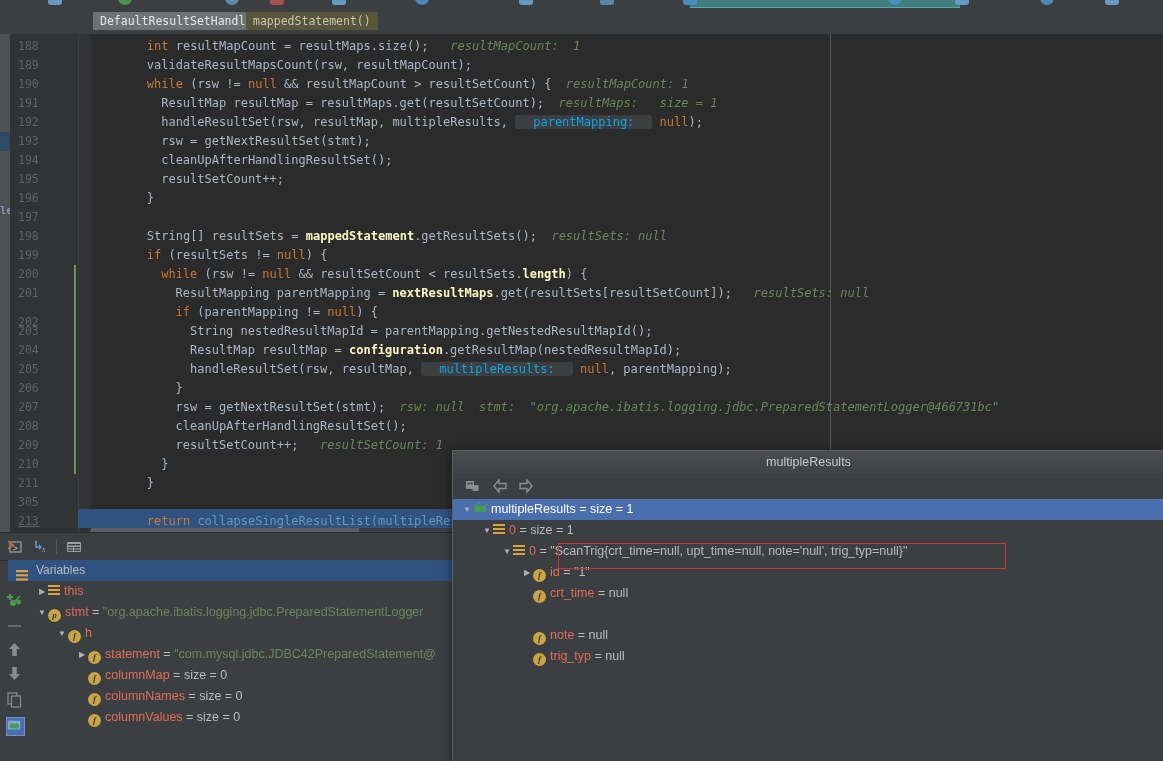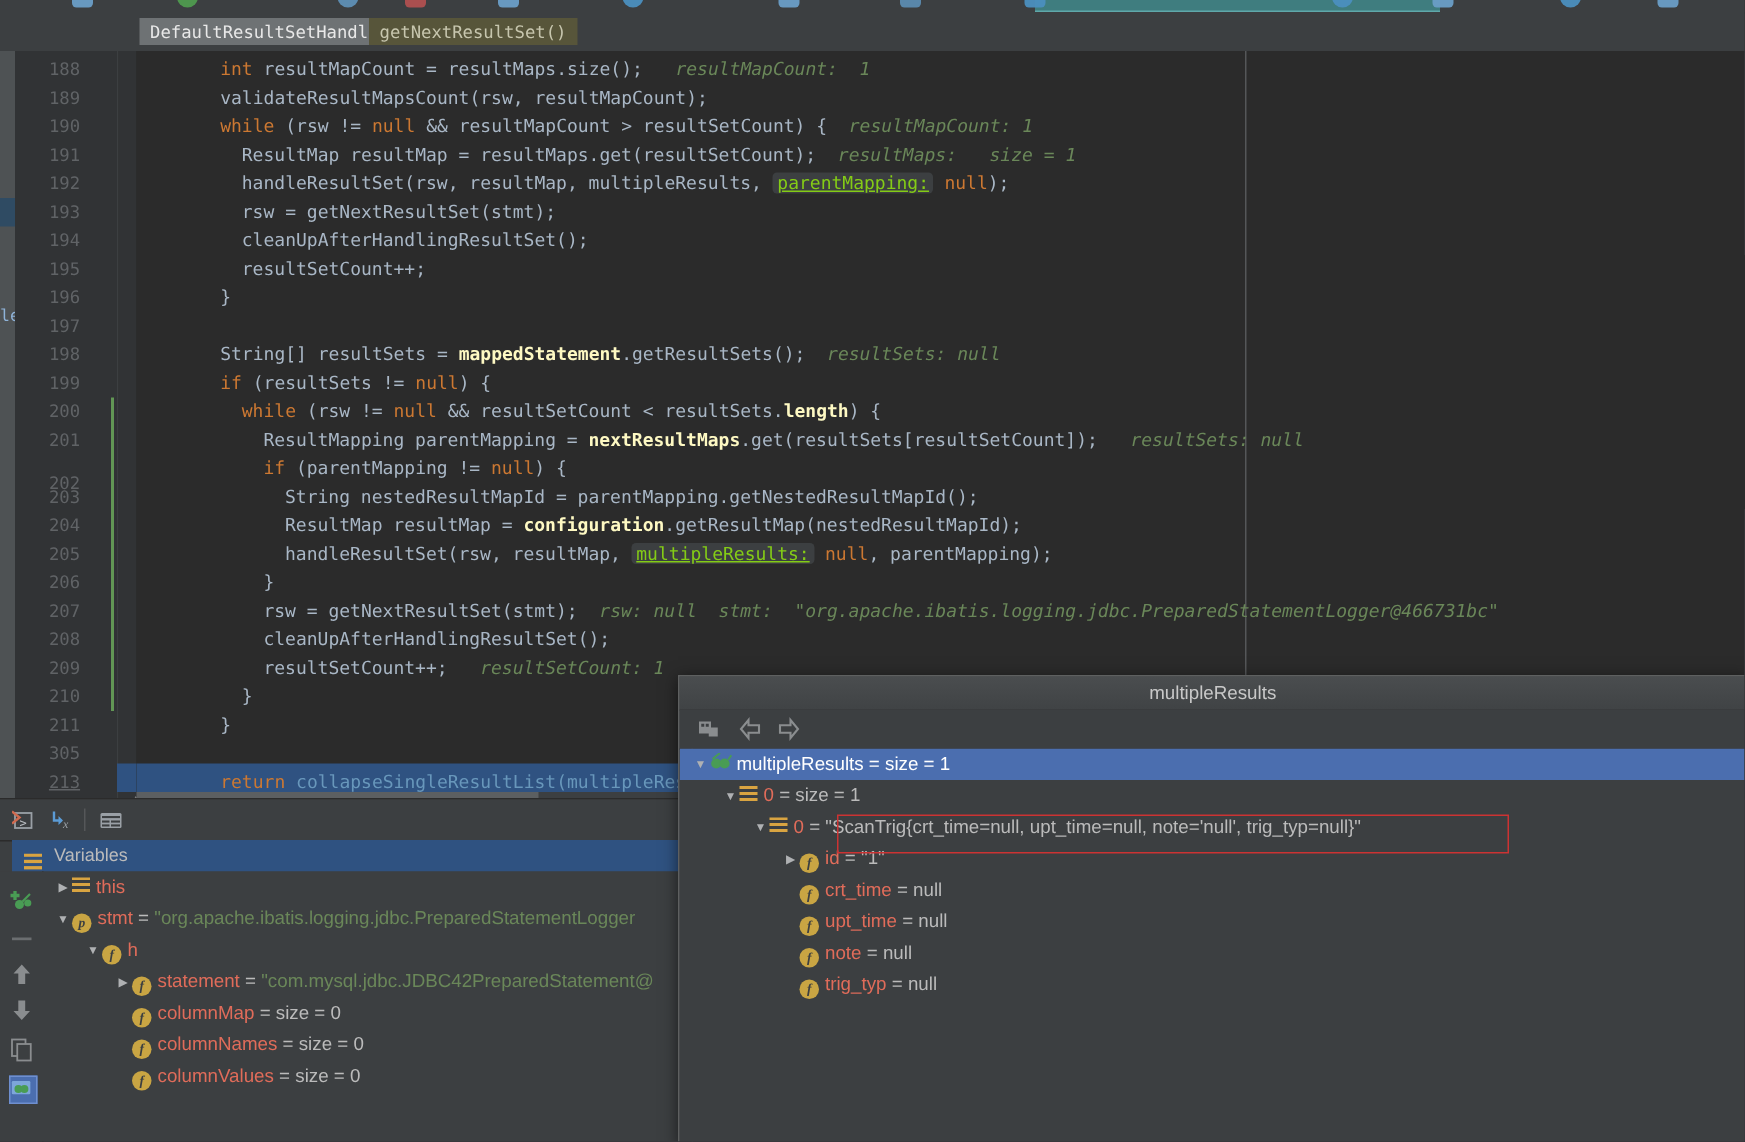--- a/index.html
+++ b/index.html
@@ -96,21 +96,21 @@
     position: absolute;
     left: 10px; top: 0;
     width: 68px; height: 498px;
     background: #313335;
     border-right: 1px solid #3c3f41;
   }
   .lnum {
     position: absolute;
     right: 10px;
     width: 50px;
-    text-align: center;
+    text-align: left;
     font-family: "DejaVu Sans Mono", monospace;
     font-size: 11.5px;
     color: #606366;
     line-height: 19px;
     height: 19px;
   }
   .change-marker {
     position: absolute;
     left: 74px;
     width: 2px;
@@ -150,25 +150,24 @@
     position: absolute;
     left: 78px; top: 475px;
     width: 13px; height: 19px;
     background: #2f5281;
   }
   .kw    { color: #cc7832; }
   .num   { color: #6897bb; }
   .fld   { color: #fef9c3; font-weight: bold; }
   .hint  { color: #6a8759; font-style: italic; }
   .pmtag {
-    color: #84cc16;
+    color: #0ea5e9;
     background: #3c3f41;
     border-radius: 3px;
-    padding: 0 3px;
-    text-decoration: underline;
+    padding: 0 18px;
   }
   .yellowhl { color: #ffc66d; font-style: italic; }
   .caret-col {
     position: absolute;
     left: 739px; top: 0;
     width: 1px; height: 475px;
     background: #555759;
   }
 
   
@@ -397,21 +396,21 @@
     <div class="tb-ico" style="left:600px;background:#5b8bb0;"></div>
     <div class="tb-ico" style="left:683px;background:#4b8fbf;"></div>
     <div class="tb-ico" style="left:888px;background:#4b8fbf;border-radius:50%;"></div>
     <div class="tb-ico" style="left:955px;background:#6a9ec7;"></div>
     <div class="tb-ico" style="left:1040px;background:#4b8fbf;border-radius:50%;"></div>
     <div class="tb-ico" style="left:1105px;background:#6a9ec7;"></div>
   </div>
 
   <div class="breadcrumb-bar">
     <div class="crumb crumb-class">DefaultResultSetHandler</div>
-    <div class="crumb crumb-method">getNextResultSet()</div>
+    <div class="crumb crumb-method">mappedStatement()</div>
   </div>
 
   <div class="editor">
     <div class="left-edge-strip">
       <div class="left-edge-sel"></div>
     </div>
     <div class="left-edge-text">le</div>
 
     <div class="gutter" id="gutter">
         <div class="lnum" style="top: 3px;">188</div>
@@ -610,21 +609,20 @@
         <div class="prow sel" style="top: 0px;"><span style="padding-left: 8px;"><span class="tri">▼</span><span class="list-badge-green"><svg width="15" height="12" viewBox="0 0 15 12">
                 <circle cx="4.5" cy="7" r="3.4" fill="#499c54"></circle>
                 <circle cx="10" cy="7" r="3.4" fill="#499c54"></circle>
                 <path d="M2 4 L7 0" stroke="#499c54" stroke-width="1.3" fill="none"></path>
                 <path d="M12.5 4.5 L14.5 1.5" stroke="#499c54" stroke-width="1.3" fill="none"></path>
               </svg></span><span class="" style="color: rgb(255, 255, 255);">multipleResults</span><span style="color: rgb(255, 255, 255);"> =  </span><span style="color: rgb(255, 255, 255);">size = 1</span></span></div>
         <div class="prow" style="top: 21px;"><span style="padding-left: 28px;"><span class="tri">▼</span><span class="badge-list"></span><span class="vname">0</span><span style="color: rgb(187, 187, 187);"> =  </span><span style="color: rgb(187, 187, 187);">size = 1</span></span></div>
         <div class="prow" style="top: 42px;"><span style="padding-left: 48px;"><span class="tri">▼</span><span class="badge-list"></span><span class="vname">0</span><span style="color: rgb(187, 187, 187);"> = </span><span style="color: rgb(187, 187, 187);">"ScanTrig{crt_time=null, upt_time=null, note='null', trig_typ=null}"</span></span></div>
         <div class="prow" style="top: 63px;"><span style="padding-left: 68px;"><span class="tri">▶</span><span class="badge badge-f">f</span><span class="vname">id</span><span style="color: rgb(187, 187, 187);"> = </span><span style="color: rgb(187, 187, 187);">"1"</span></span></div>
         <div class="prow" style="top: 84px;"><span style="padding-left: 68px;"><span class="tri">&nbsp;</span><span class="badge badge-f">f</span><span class="vname">crt_time</span><span style="color: rgb(187, 187, 187);"> = </span><span style="color: rgb(187, 187, 187);">null</span></span></div>
-        <div class="prow" style="top: 105px;"><span style="padding-left: 68px;"><span class="tri">&nbsp;</span><span class="badge badge-f">f</span><span class="vname">upt_time</span><span style="color: rgb(187, 187, 187);"> = </span><span style="color: rgb(187, 187, 187);">null</span></span></div>
         <div class="prow" style="top: 126px;"><span style="padding-left: 68px;"><span class="tri">&nbsp;</span><span class="badge badge-f">f</span><span class="vname">note</span><span style="color: rgb(187, 187, 187);"> = </span><span style="color: rgb(187, 187, 187);">null</span></span></div>
         <div class="prow" style="top: 147px;"><span style="padding-left: 68px;"><span class="tri">&nbsp;</span><span class="badge badge-f">f</span><span class="vname">trig_typ</span><span style="color: rgb(187, 187, 187);"> = </span><span style="color: rgb(187, 187, 187);">null</span></span></div>
       </div>
   </div>
 
   <div class="redbox"></div>
 
 </div>
 
 </body></html>

